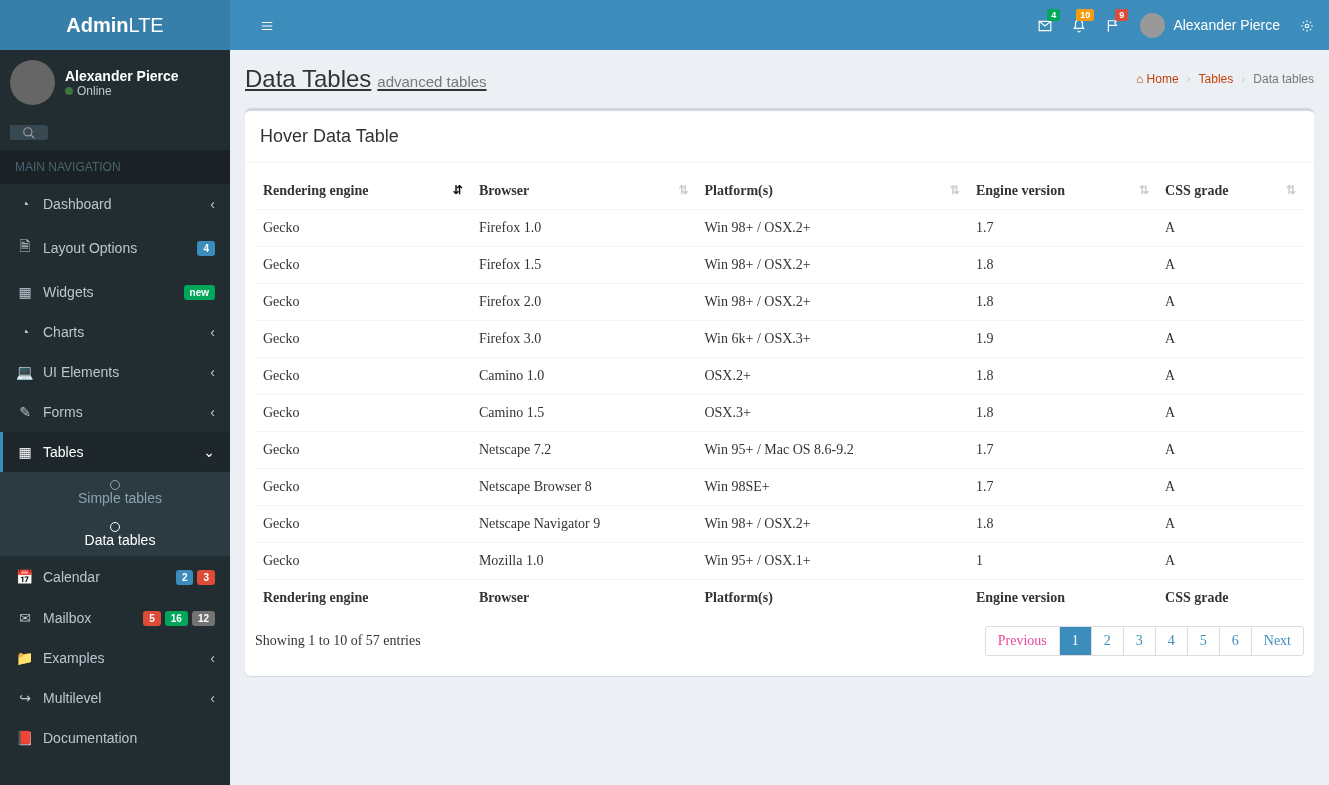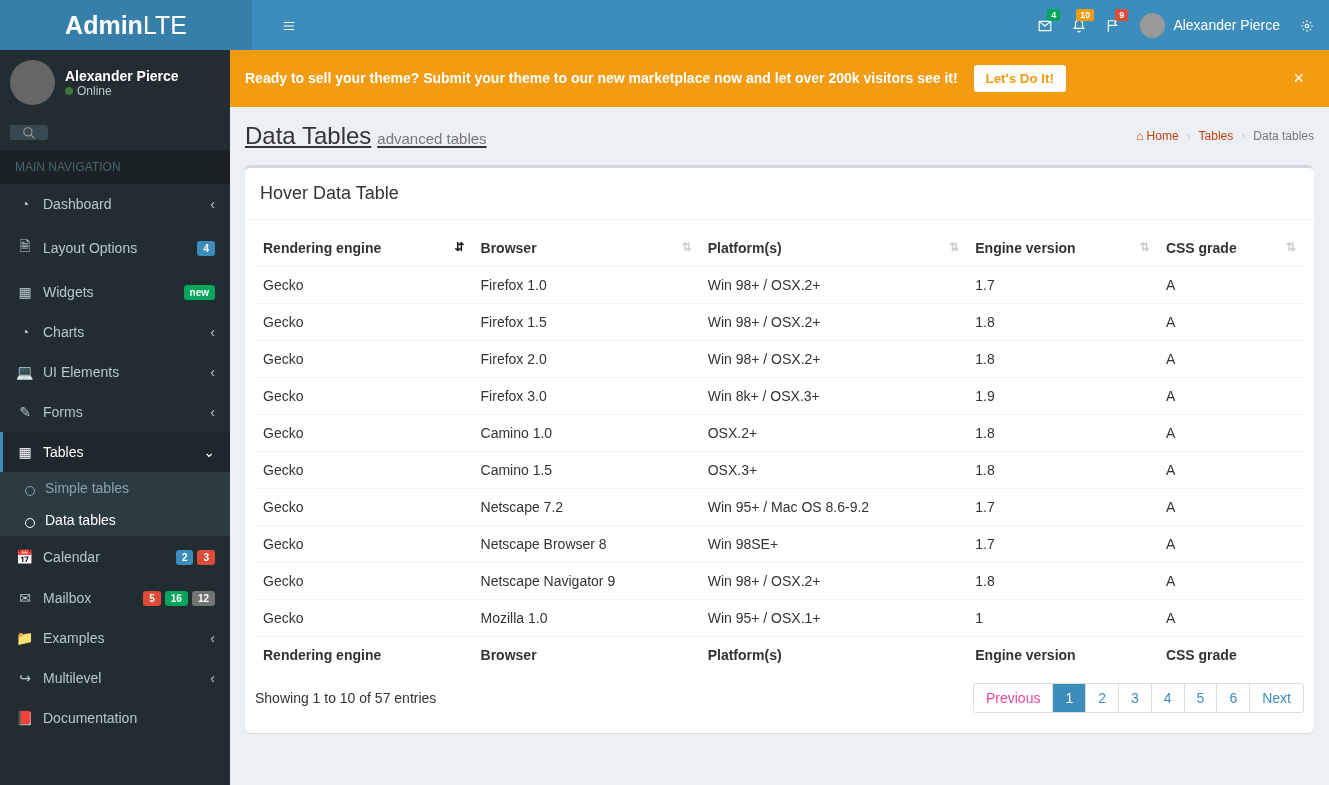--- a/index.html
+++ b/index.html
@@ -1,20 +1,20 @@
 <!DOCTYPE html>
 <html><head>
 <meta charset="utf-8">
 <style>
 * { margin: 0; padding: 0; box-sizing: border-box; }
 body { font-family: 'Source Sans Pro', -apple-system, sans-serif; font-size: 14px; color: #333; background: #ecf0f5; }
 
 
 .main-header { position: fixed; top: 0; left: 0; right: 0; height: 50px; z-index: 1000; display: flex; }
-.logo { width: 252px; height: 50px; background: #367fa9; color: #fff; display: flex; align-items: center; justify-content: center; font-size: 25px; font-weight: 300; }
+.logo { width: 230px; height: 50px; background: #367fa9; color: #fff; display: flex; align-items: center; justify-content: center; font-size: 20px; font-weight: 300; }
 .logo b { font-weight: 700; }
 .navbar { flex: 1; background: #3c8dbc; color: #fff; display: flex; align-items: center; justify-content: space-between; padding: 0 15px; }
 .sidebar-toggle { color: #fff; cursor: pointer; padding: 15px; }
 .navbar-right { display: flex; align-items: center; gap: 20px; }
 .nav-icon-wrap { position: relative; cursor: pointer; }
 .nav-badge { position: absolute; top: -8px; right: -8px; font-size: 9px; padding: 1px 4px; border-radius: 2px; color: #fff; font-weight: 700; }
 .bg-green { background: #00a65a; }
 .bg-yellow { background: #f39c12; }
 .bg-red { background: #dd4b39; }
 .user-menu { display: flex; align-items: center; gap: 8px; cursor: pointer; }
@@ -35,21 +35,21 @@
 .sidebar-menu > li > a { display: flex; align-items: center; padding: 12px 15px; color: #b8c7ce; text-decoration: none; cursor: pointer; }
 .sidebar-menu > li.active > a { background: #1e282c; color: #fff; border-left: 3px solid #3c8dbc; padding-left: 12px; }
 .sidebar-menu .icon { width: 20px; margin-right: 8px; text-align: center; }
 .sidebar-menu .pull-right { margin-left: auto; }
 .menu-label { display: inline-block; font-size: 10px; padding: 2px 6px; border-radius: 3px; font-weight: 700; margin-left: 4px; }
 .label-primary { background: #3c8dbc; color: #fff; }
 .label-green { background: #00a65a; color: #fff; }
 .label-red { background: #dd4b39; color: #fff; }
 .label-yellow { background: #737373; color: #fff; }
 .treeview-menu { list-style: none; background: #2c3b41; }
-.treeview-menu li a { display: flex; align-items: flex-end; padding: 8px 15px 8px 25px; color: #8aa4af; text-decoration: none; font-size: 14px; cursor: pointer; }
+.treeview-menu li a { display: flex; align-items: center; padding: 8px 15px 8px 25px; color: #8aa4af; text-decoration: none; font-size: 14px; cursor: pointer; flex-direction: column; }
 .treeview-menu li.active a { color: #fff; }
 .treeview-menu .circle { width: 10px; height: 10px; border: 1px solid currentColor; border-radius: 50%; margin-right: 10px; display: inline-block; }
 
 
 .content-wrapper { margin-left: 230px; margin-top: 50px; min-height: calc(100vh - 50px); }
 .alert-bar { background: #f39c12; color: #fff; padding: 15px; display: flex; align-items: center; justify-content: space-between; }
 .alert-bar .msg { font-weight: 600; }
 .alert-bar button.lets { background: #fff; color: #f39c12; border: none; padding: 6px 12px; border-radius: 3px; font-weight: 600; cursor: pointer; margin-left: 12px; }
 .alert-close { color: #fff; cursor: pointer; font-size: 18px; padding: 0 10px; }
 
@@ -58,21 +58,21 @@
 .content-header h1 small { font-size: 15px; color: #777; font-weight: 300; margin-left: 6px; }
 .breadcrumb { display: flex; list-style: none; font-size: 12px; color: #444; gap: 8px; align-items: center; }
 .breadcrumb li { color: #c2410c; cursor: pointer; }
 .breadcrumb li.active { color: #777; cursor: default; }
 .breadcrumb .sep { color: #ccc; }
 
 .content { padding: 0 15px 15px; }
 .box { background: #fff; border-top: 3px solid #d2d6de; border-radius: 6px; box-shadow: 0 1px 1px rgba(0,0,0,0.1); }
 .box-header { padding: 15px; border-bottom: 1px solid #f4f4f4; }
 .box-header h3 { font-size: 18px; font-weight: 500; }
-.box-body { padding: 10px; }
+.box-body { padding: 10px; font-family: Liberation Serif, serif; }
 
 table.dataTable { width: 100%; border-collapse: collapse; }
 table.dataTable th, table.dataTable td { padding: 10px 8px; text-align: left; border-top: 1px solid #f4f4f4; }
 table.dataTable thead th { border-top: none; border-bottom: 1px solid #f4f4f4; font-weight: 700; position: relative; cursor: pointer; }
 table.dataTable tfoot th { border-top: 1px solid #f4f4f4; font-weight: 700; }
 .sort-icon { float: right; color: #ccc; font-size: 12px; }
 .sort-icon.active { color: #111; }
 
 .table-footer { display: flex; justify-content: space-between; align-items: center; padding: 10px 0; }
 .pagination { display: flex; list-style: none; border: 1px solid #ddd; border-radius: 3px; overflow: hidden; }
@@ -244,27 +244,20 @@
     <li>
         <a>
           <span class="icon">📕</span>
           <span>Documentation</span>
         </a>
       </li>
   </ul>
 </aside>
 
 <div class="content-wrapper">
-  <div class="alert-bar">
-    <div>
-      <span class="msg">Ready to sell your theme? Submit your theme to our new marketplace now and let over 200k visitors see it!</span>
-      <button class="lets">Let's Do It!</button>
-    </div>
-    <span class="alert-close">×</span>
-  </div>
 
   <section class="content-header">
     <h1><span>Data Tables</span><small>advanced tables</small></h1>
     <ol class="breadcrumb">
       <li><span>⌂</span> <span>Home</span></li>
       <li class="sep">›</li>
       <li>Tables</li>
       <li class="sep">›</li>
       <li class="active">Data tables</li>
     </ol>
@@ -304,21 +297,21 @@
               <tr>
                 <td>Gecko</td>
                 <td>Firefox 2.0</td>
                 <td>Win 98+ / OSX.2+</td>
                 <td>1.8</td>
                 <td>A</td>
               </tr>
               <tr>
                 <td>Gecko</td>
                 <td>Firefox 3.0</td>
-                <td>Win 8k+ / OSX.3+</td>
+                <td>Win 6k+ / OSX.3+</td>
                 <td>1.9</td>
                 <td>A</td>
               </tr>
               <tr>
                 <td>Gecko</td>
                 <td>Camino 1.0</td>
                 <td>OSX.2+</td>
                 <td>1.8</td>
                 <td>A</td>
               </tr>

